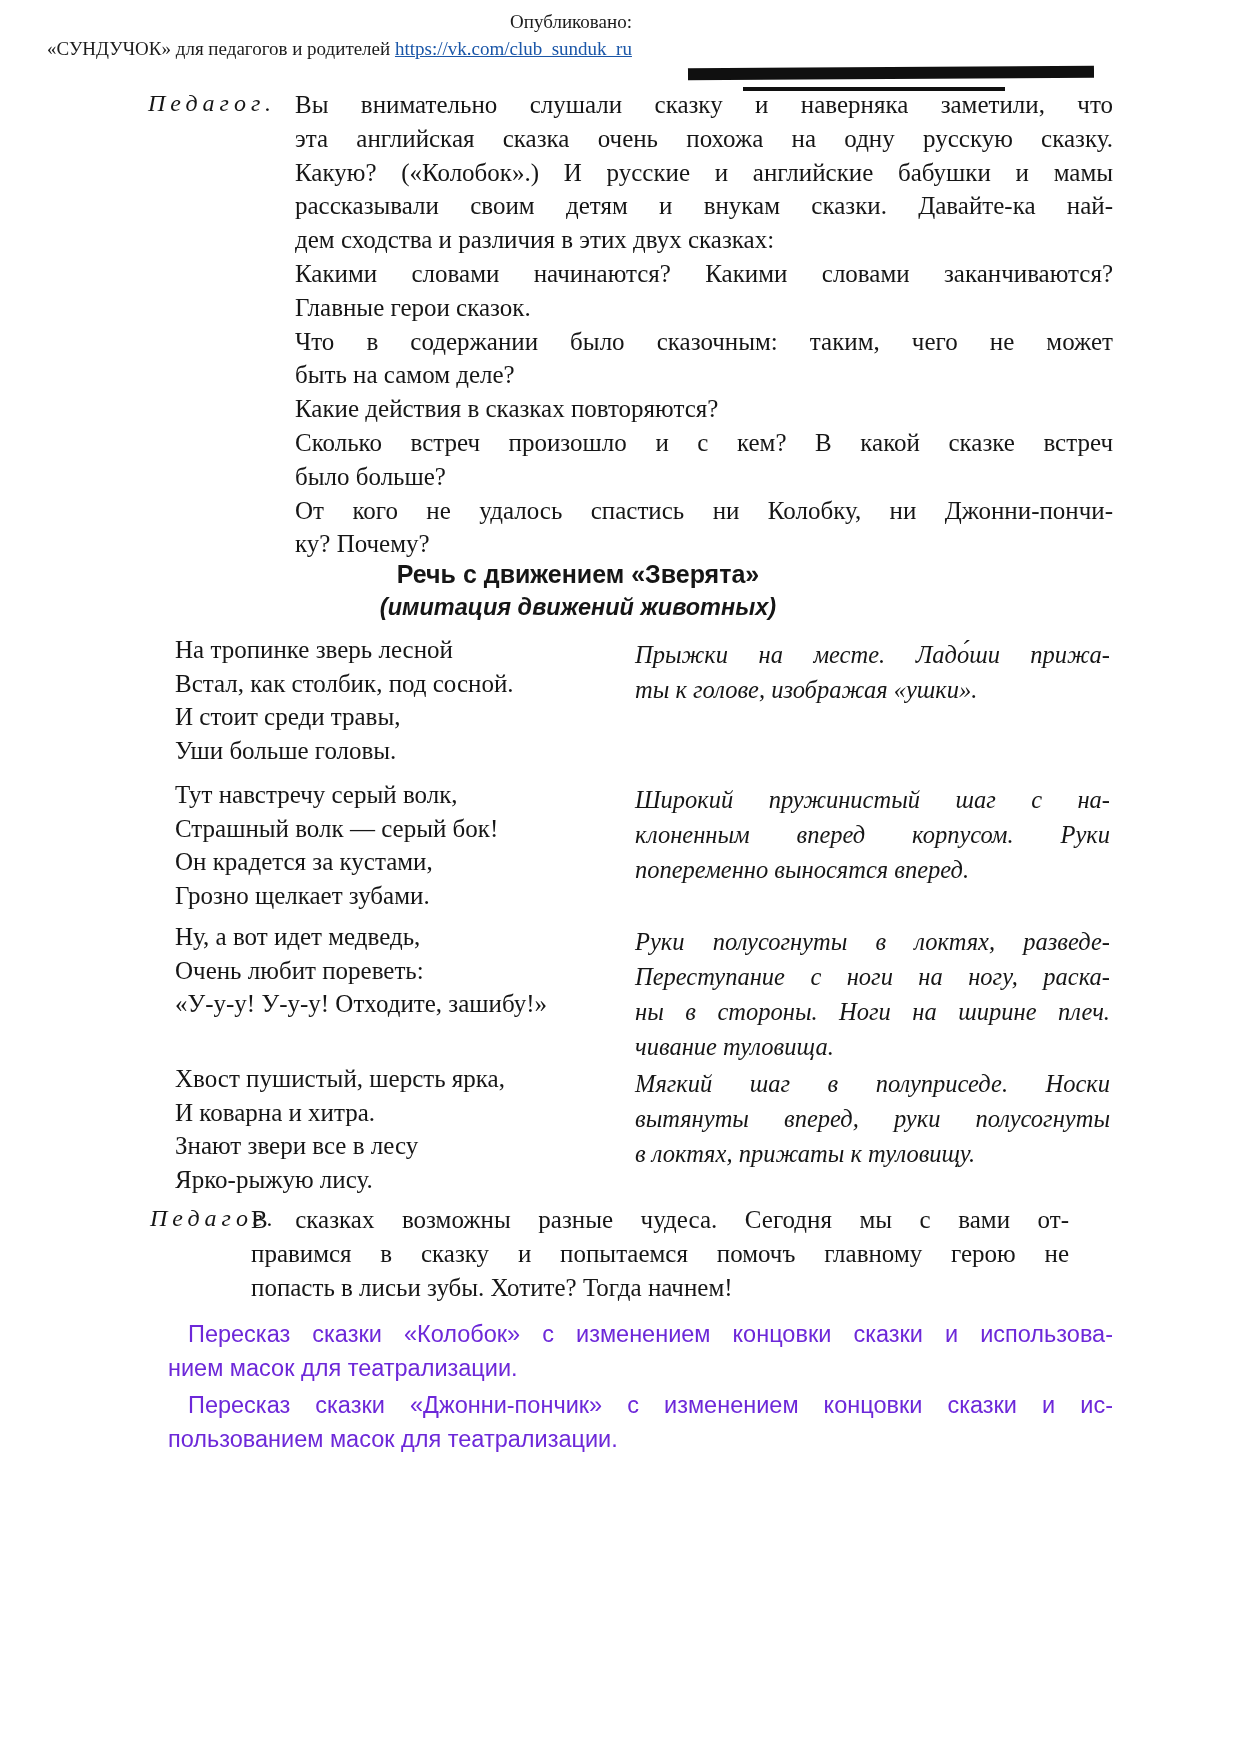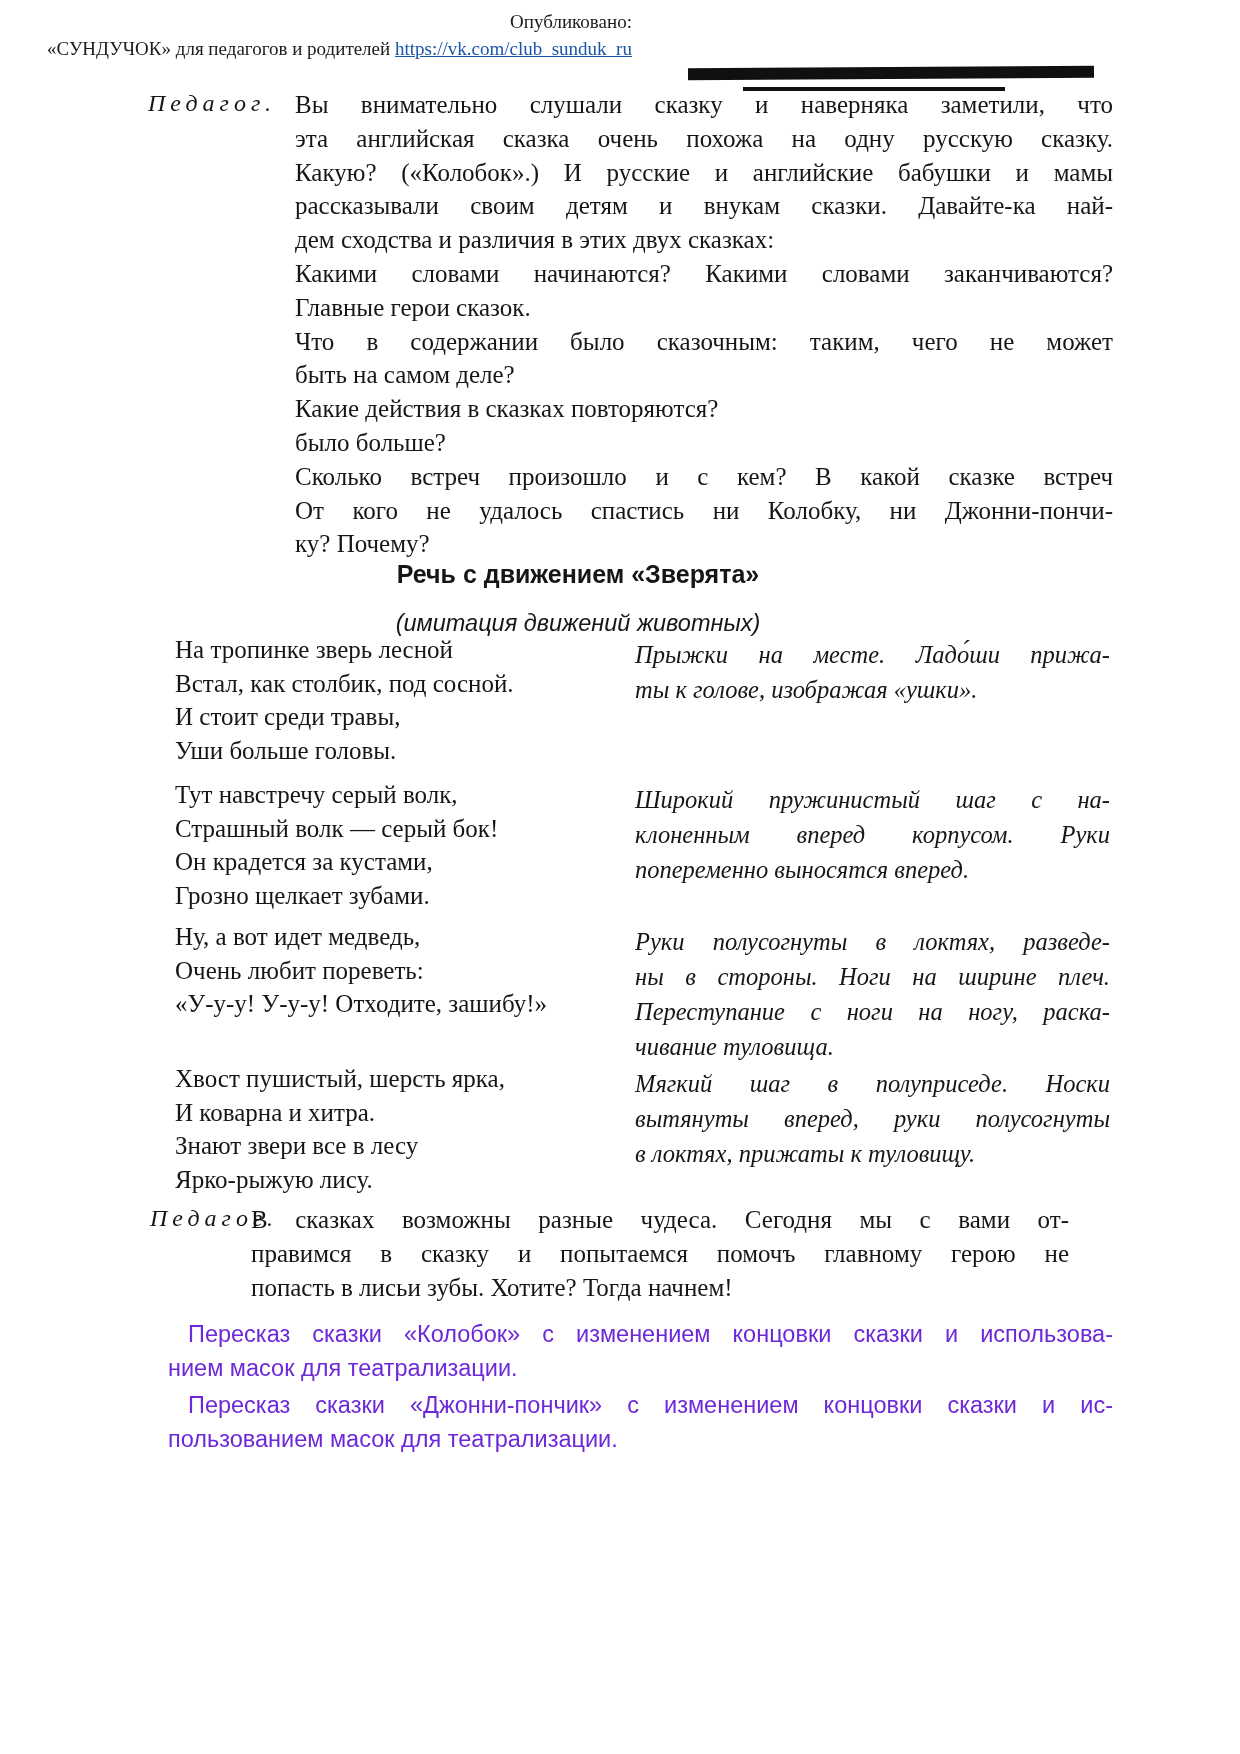--- a/index.html
+++ b/index.html
@@ -73,21 +73,21 @@
   
   .section-head {
     position: absolute;
     left: 148px;
     top: 560px;
     width: 860px;
     text-align: center;
     font-family: "Liberation Sans", sans-serif;
   }
   .section-title { font-weight: bold; font-size: 25px; }
-  .section-sub { font-weight: normal; font-style: italic; font-size: 23.5px; margin-top: 21px; }
+  .section-sub { font-weight: bold; font-style: italic; font-size: 23.5px; margin-top: 5px; }
 
   
   .ex-row { position: absolute; left: 175px; width: 935px; }
   #row1 { top: 633px; }
   #row2 { top: 778px; }
   #row3 { top: 920px; }
   #row4 { top: 1062px; }
   .verse {
     position: absolute;
     left: 0; top: 0;
@@ -139,22 +139,22 @@
         <div class="line j">Вы внимательно слушали сказку и наверняка заметили, что</div>
         <div class="line j">эта английская сказка очень похожа на одну русскую сказку.</div>
         <div class="line j">Какую? («Колобок».) И русские и английские бабушки и мамы</div>
         <div class="line j">рассказывали своим детям и внукам сказки. Давайте-ка най-</div>
         <div class="line">дем сходства и различия в этих двух сказках:</div>
         <div class="line j">Какими словами начинаются? Какими словами заканчиваются?</div>
         <div class="line">Главные герои сказок.</div>
         <div class="line j">Что в содержании было сказочным: таким, чего не может</div>
         <div class="line">быть на самом деле?</div>
         <div class="line">Какие действия в сказках повторяются?</div>
+        <div class="line j">Сколько встреч произошло и с кем? В какой сказке встреч</div>
         <div class="line">было больше?</div>
-        <div class="line j">Сколько встреч произошло и с кем? В какой сказке встреч</div>
         <div class="line j">От кого не удалось спастись ни Колобку, ни Джонни-пончи-</div>
         <div class="line">ку? Почему?</div>
       </div>
   </div>
 
   <div class="section-head">
     <div class="section-title">Речь с движением «Зверята»</div>
     <div class="section-sub">(имитация движений животных)</div>
   </div>
 
@@ -184,22 +184,22 @@
       </div>
   </div>
   <div class="ex-row" id="row3">
     <div class="verse">
         <div class="line">Ну, а вот идет медведь,</div>
         <div class="line">Очень любит пореветь:</div>
         <div class="line">«У-у-у! У-у-у! Отходите, зашибу!»</div>
       </div>
     <div class="action">
         <div class="line">Руки полусогнуты в локтях, разведе-</div>
+        <div class="line">Переступание с ноги на ногу, раска-</div>
         <div class="line">ны в стороны. Ноги на ширине плеч.</div>
-        <div class="line">Переступание с ноги на ногу, раска-</div>
         <div class="line">чивание туловища.</div>
       </div>
   </div>
   <div class="ex-row" id="row4">
     <div class="verse">
         <div class="line">Хвост пушистый, шерсть ярка,</div>
         <div class="line">И коварна и хитра.</div>
         <div class="line">Знают звери все в лесу</div>
         <div class="line">Ярко-рыжую лису.</div>
       </div>

